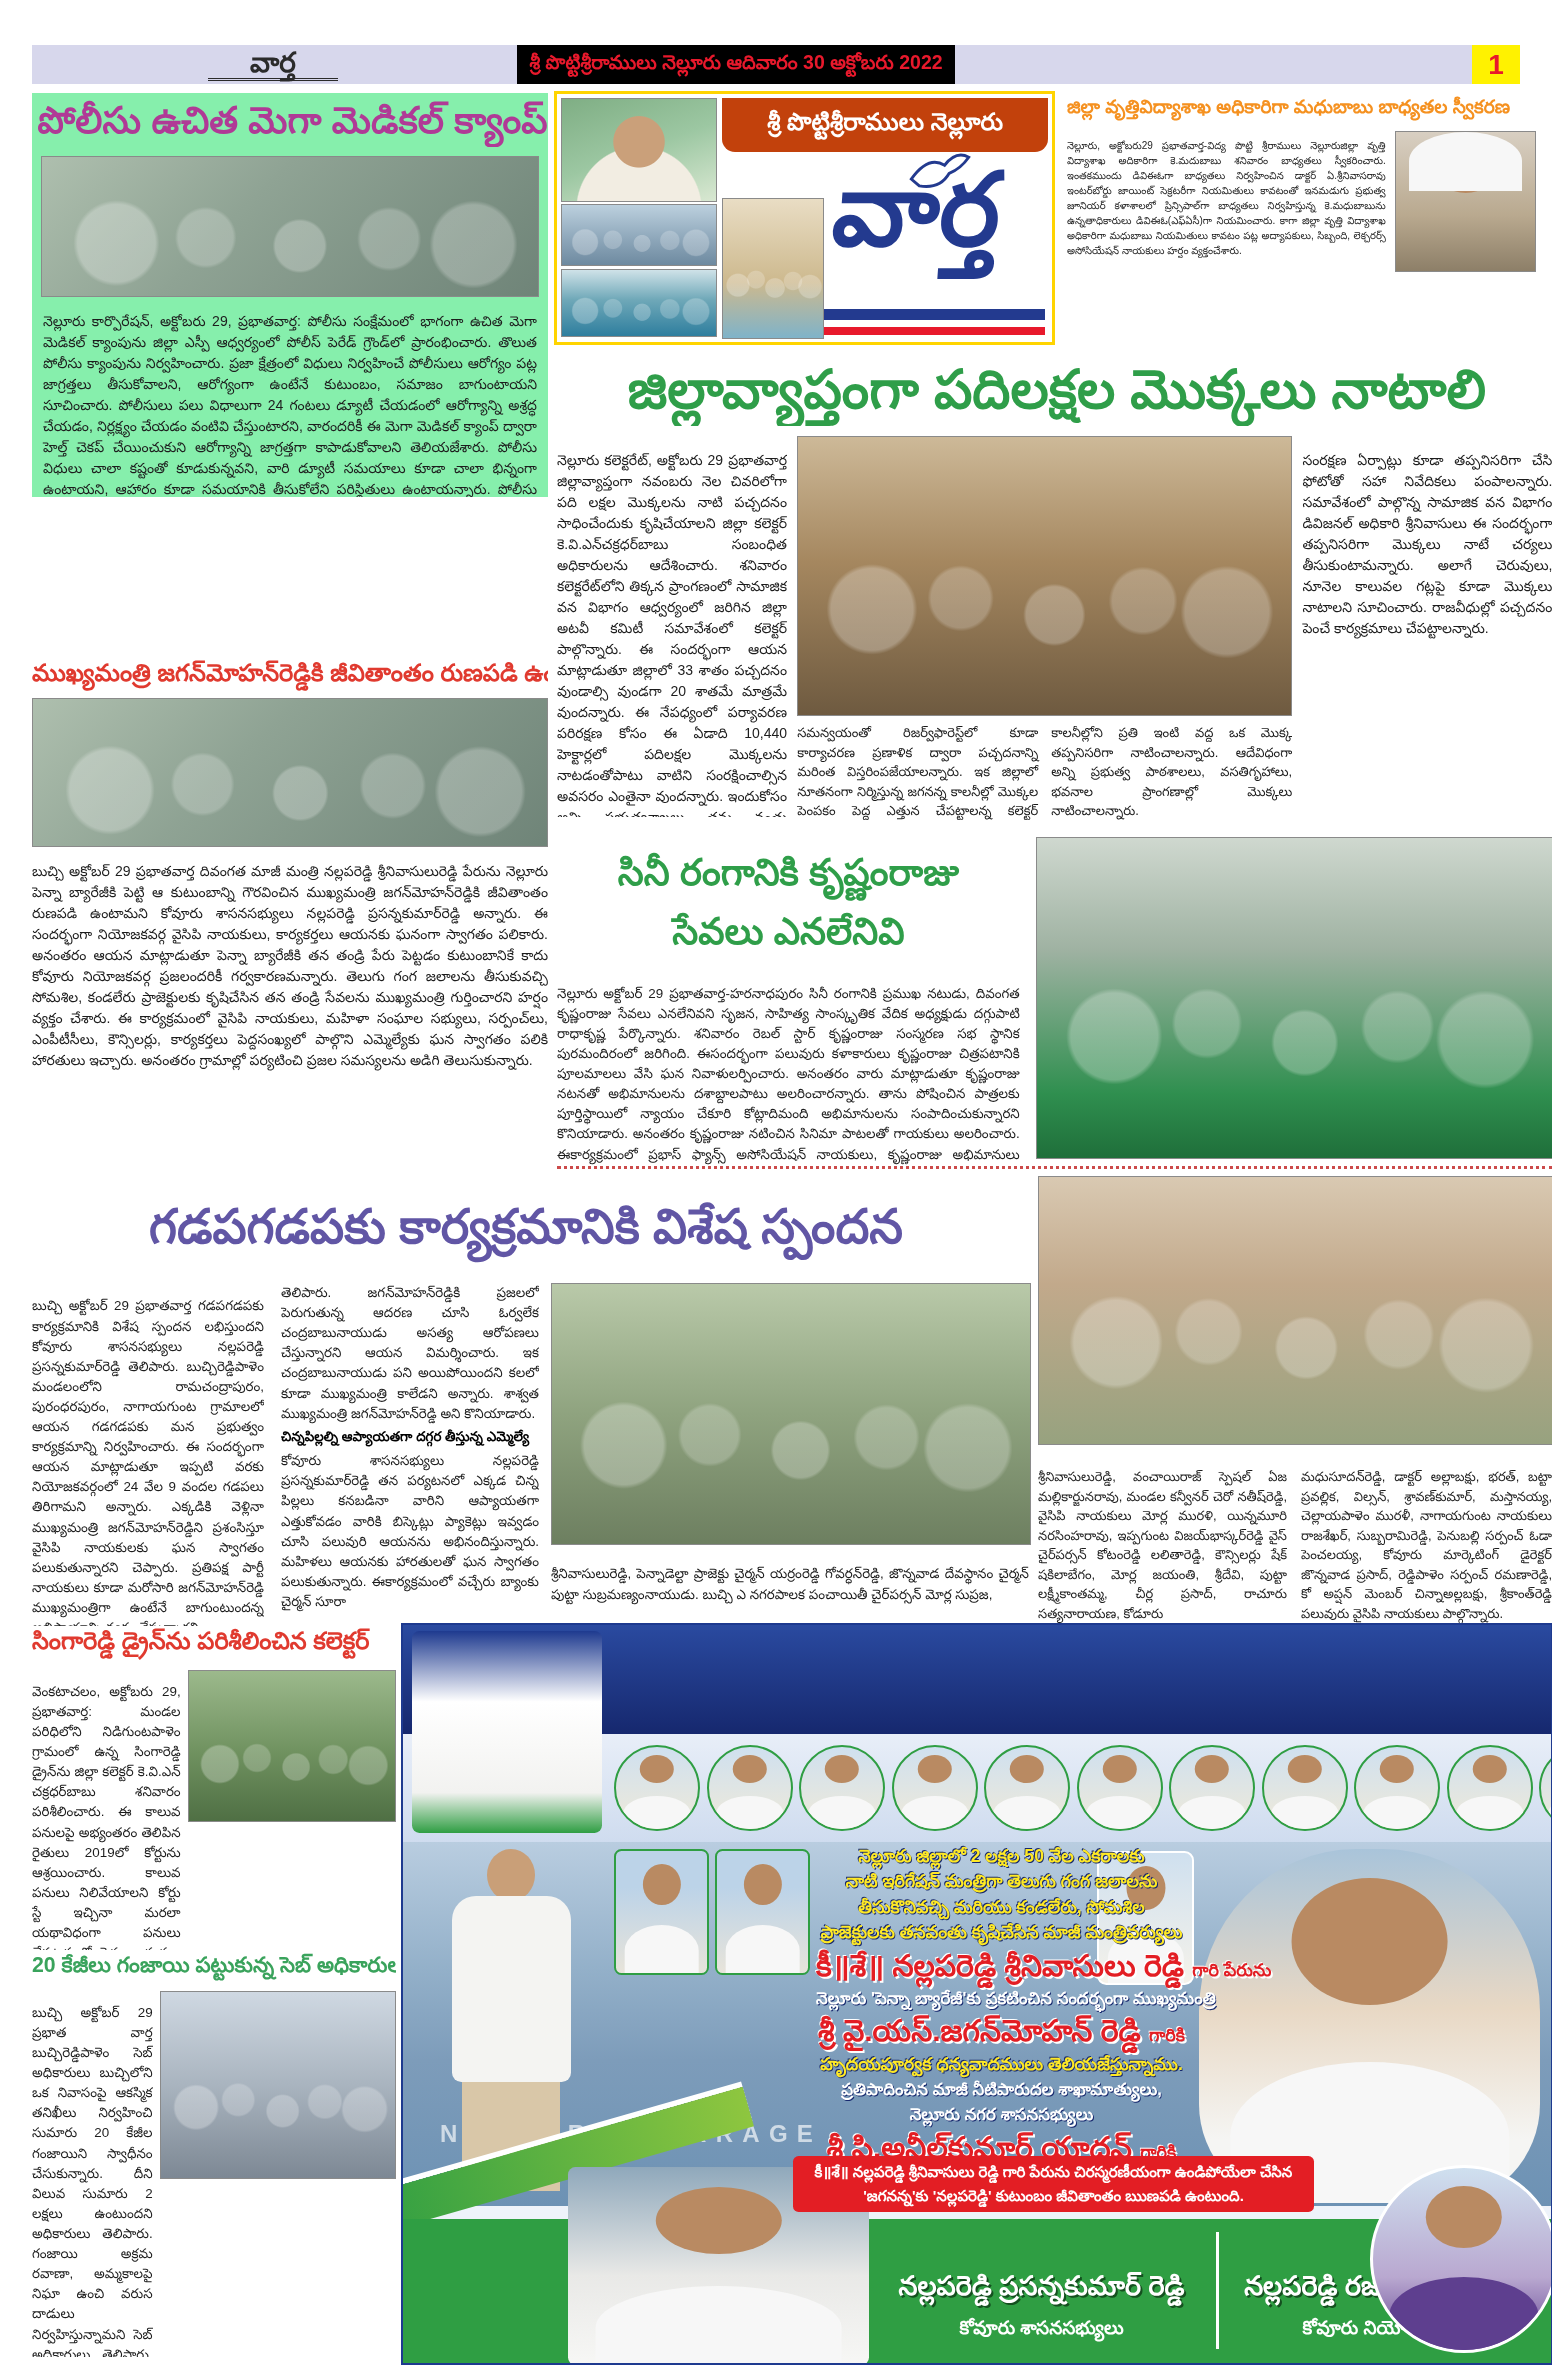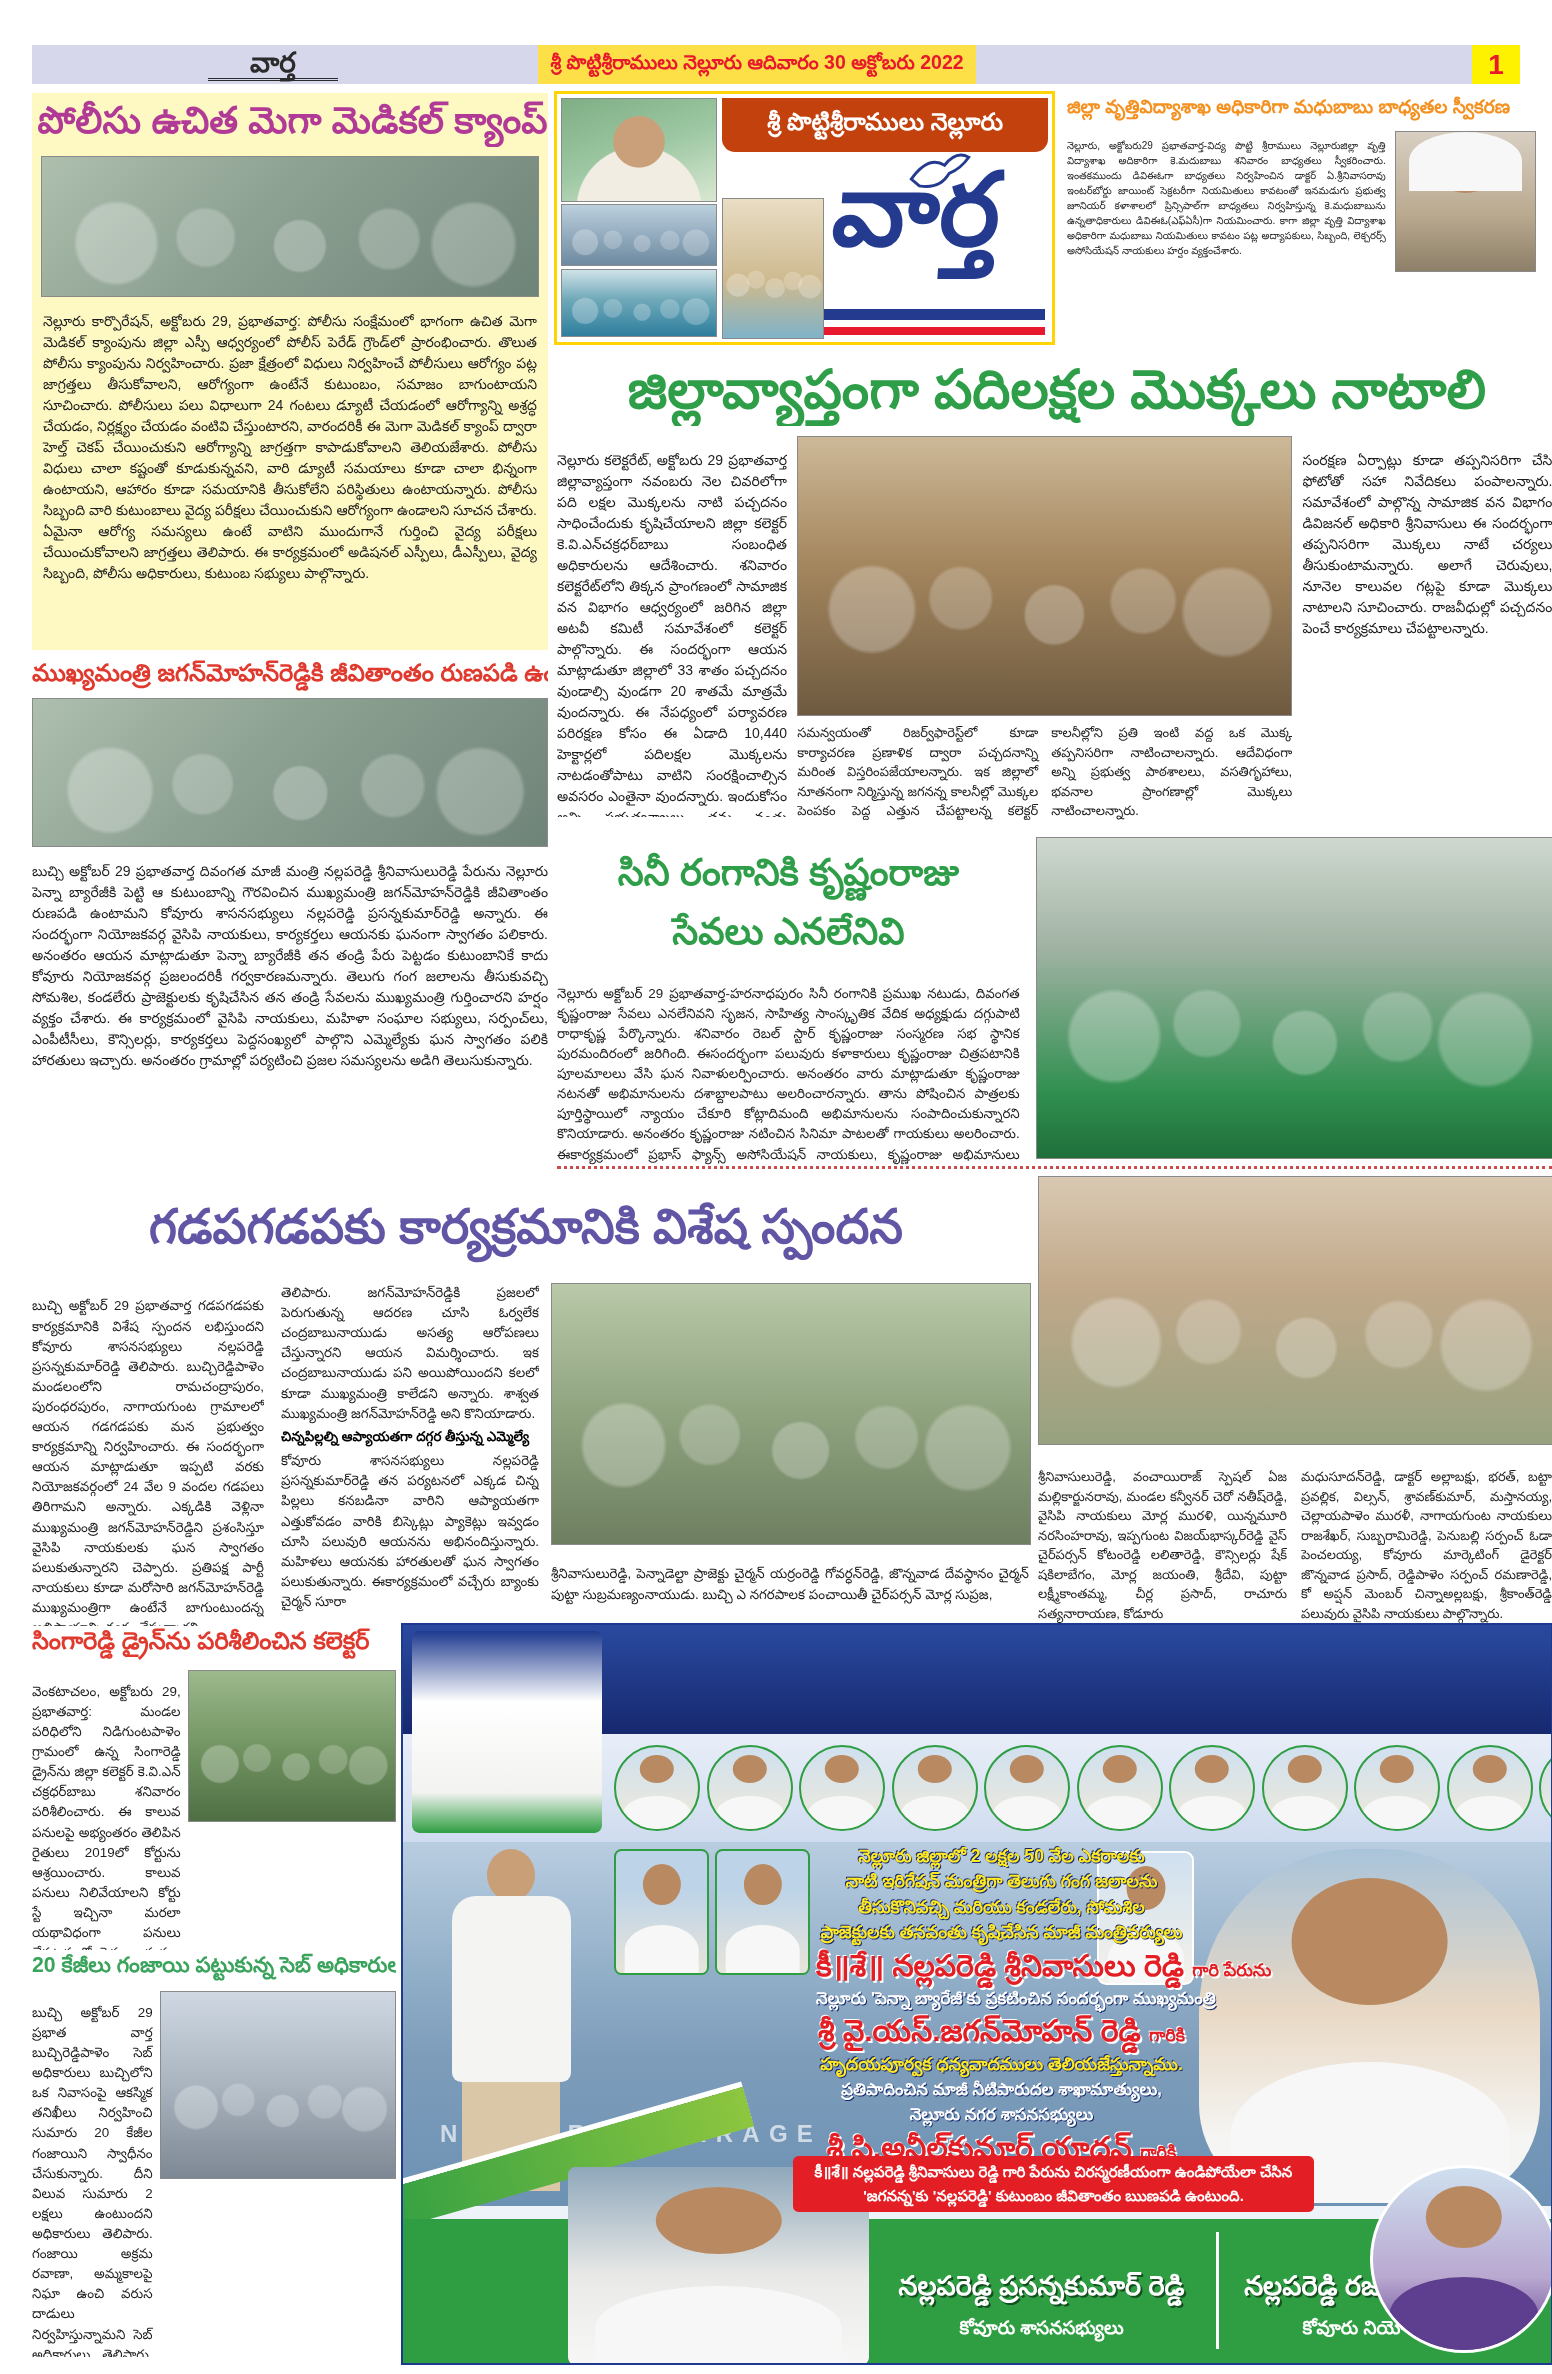--- a/index.html
+++ b/index.html
@@ -2,36 +2,36 @@
 <html style="font-size:15px"><head>
 <meta charset="utf-8">
 <style>
   html,body{margin:0;padding:0;background:#ffffff;}
   body{font-family:"Liberation Sans","DejaVu Sans",sans-serif;color:#1a1a1a;}
   .page{position:relative;width:1553px;height:2375px;background:#ffffff;overflow:hidden;}
 
   
   .topbar{position:absolute;left:32px;top:45px;width:1488px;height:39px;background:#d7d7ec;display:flex;align-items:center;}
   .topbar-logo{position:absolute;left:176px;width:130px;text-align:center;font-size:28px;font-weight:bold;color:#2b2b2b;border-bottom:3.7px double #2b2b2b;line-height:1.1;}
-  .topbar-date{position:absolute;left:506px;width:438px;height:39px;background:#fde047;color:#e8192c;font-weight:bold;font-size:19.5px;display:flex;align-items:center;justify-content:center;white-space:nowrap;overflow:hidden;}
+  .topbar-date{position:absolute;left:485px;width:438px;height:39px;background:#000000;color:#e8192c;font-weight:bold;font-size:19.5px;display:flex;align-items:center;justify-content:center;white-space:nowrap;overflow:hidden;}
   .topbar-page{position:absolute;right:0;width:48px;height:39px;background:#fff200;color:#e8192c;font-weight:bold;font-size:28px;display:flex;align-items:center;justify-content:center;}
 
   
   .photo{background:linear-gradient(135deg,#aebfae 0%,#8fa394 40%,#6f8478 100%);border:0.9px solid #8a8a8a;position:relative;overflow:hidden;}
   .photo::after{content:"";position:absolute;inset:0;background:
     radial-gradient(circle at 15% 62%,rgba(255,255,255,.28) 0 9%,transparent 10%),
     radial-gradient(circle at 33% 58%,rgba(255,255,255,.22) 0 8%,transparent 9%),
     radial-gradient(circle at 52% 64%,rgba(255,255,255,.25) 0 9%,transparent 10%),
     radial-gradient(circle at 70% 59%,rgba(255,255,255,.22) 0 8%,transparent 9%),
     radial-gradient(circle at 87% 63%,rgba(255,255,255,.25) 0 9%,transparent 10%);}
   .body-text{font-size:14px;line-height:1.5;text-align:justify;color:#1d1d1d;overflow:hidden;}
   h1,h2,h3,h4{margin:0;font-weight:bold;}
 
   
-  .art1{position:absolute;left:32px;top:93px;width:516px;height:557px;background:#fef9c3;overflow:hidden;}
+  .art1{position:absolute;left:32px;top:93px;width:516px;height:404px;background:#86efac;overflow:hidden;}
   .art1 h2{font-size:37px;color:#b03a96;text-align:center;padding:7.4px 5.6px 3.7px;line-height:1.15;white-space:nowrap;overflow:hidden;}
   .art1-photo{margin:9.3px 9.3px 7.4px;height:139px;}
   .art1 .body-text{padding:0 11px;}
 
   .art2{position:absolute;left:32px;top:657px;width:516px;height:519px;background:#ffffff;overflow:hidden;}
   .art2 h2{font-size:24px;color:#e03a2f;text-align:center;padding:1.9px 0 5.6px;white-space:nowrap;overflow:hidden;}
   .art2-photo{margin:0 0 7.4px;height:147px;}
 
   
   .masthead{position:absolute;left:554px;top:91px;width:501px;height:254px;border:3.7px solid #ffd400;background:#fff;box-sizing:border-box;}

